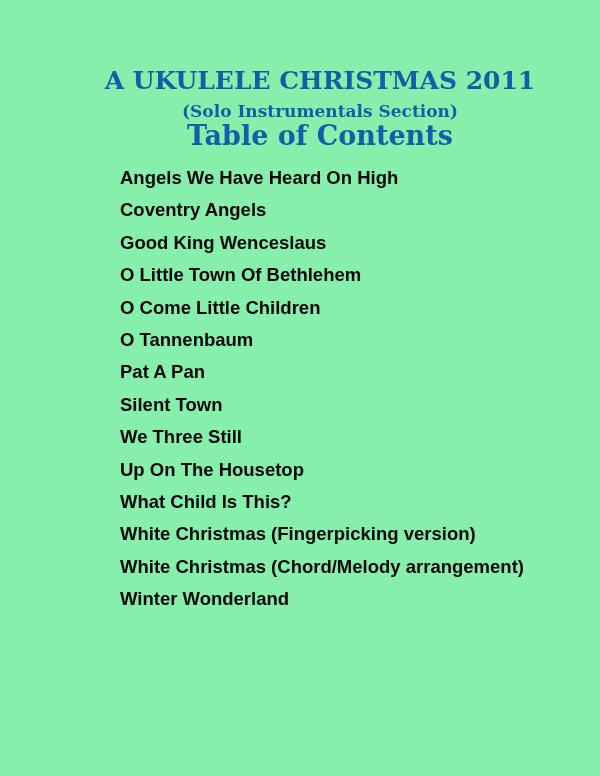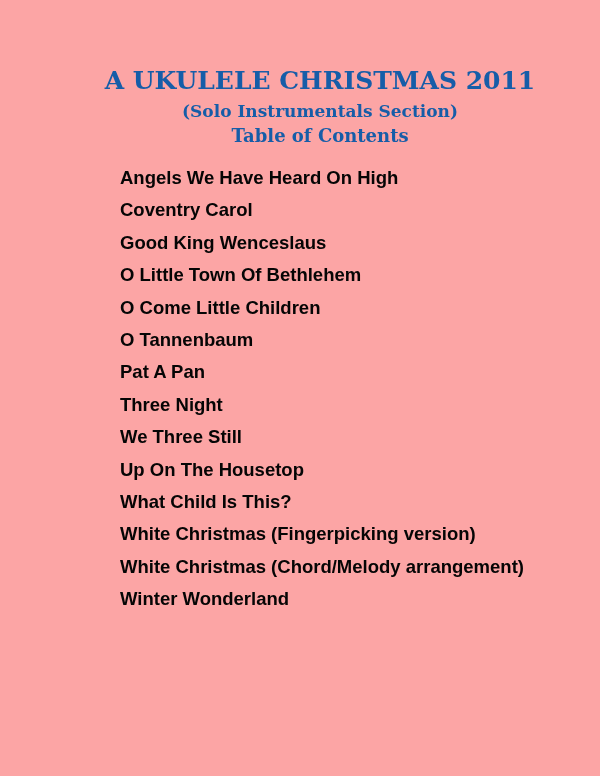--- a/index.html
+++ b/index.html
@@ -4,21 +4,21 @@
 <style>
   html, body {
     margin: 0;
     padding: 0;
     background: #ffffff;
   }
   .page {
     position: relative;
     width: 600px;
     height: 776px;
-    background: #fca5a5;
+    background: #86efac;
     overflow: hidden;
     font-family: "Liberation Sans", sans-serif;
   }
   .heading-block {
     margin: 64px 0 0 40px;
     width: 560px;
     text-align: center;
     color: var(--accent, #165da8);
     font-family: "DejaVu Serif", serif;
     font-weight: bold;
@@ -31,21 +31,21 @@
     font-weight: bold;
   }
   .doc-subtitle {
     margin: 2px 0 0 0;
     font-size: 17px;
     line-height: 22px;
     font-weight: bold;
   }
   .toc-heading {
     margin: 2px 0 0 0;
-    font-size: 18px;
+    font-size: 27px;
     line-height: 24px;
     font-weight: bold;
   }
   .song-list {
     margin: 14px 0 12px 120px;
     padding: 0;
     list-style: none;
   }
   .song-list li {
     font-family: "Liberation Sans", sans-serif;
@@ -62,27 +62,27 @@
 <div class="page">
 
   <header class="heading-block">
     <h1 class="doc-title">A UKULELE CHRISTMAS 2011</h1>
     <h2 class="doc-subtitle">(Solo Instrumentals Section)</h2>
     <h3 class="toc-heading">Table of Contents</h3>
   </header>
 
   <ul class="song-list">
     <li>Angels We Have Heard On High</li>
-    <li>Coventry Carol</li>
+    <li>Coventry Angels</li>
     <li>Good King Wenceslaus</li>
     <li>O Little Town Of Bethlehem</li>
     <li>O Come Little Children</li>
     <li>O Tannenbaum</li>
     <li>Pat A Pan</li>
-    <li>Three Night</li>
+    <li>Silent Town</li>
     <li>We Three Still</li>
     <li>Up On The Housetop</li>
     <li>What Child Is This?</li>
     <li>White Christmas (Fingerpicking version)</li>
     <li>White Christmas (Chord/Melody arrangement)</li>
     <li>Winter Wonderland</li>
   </ul>
 
 </div>
 

